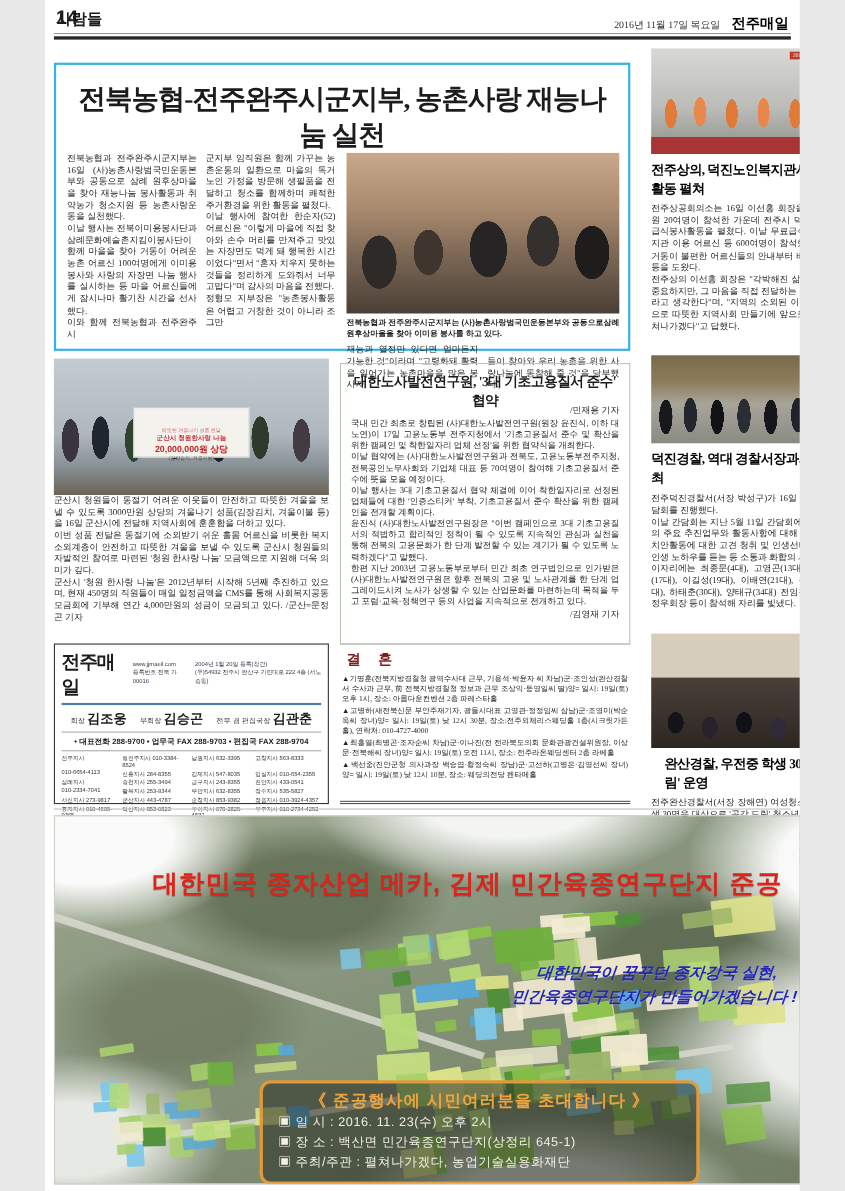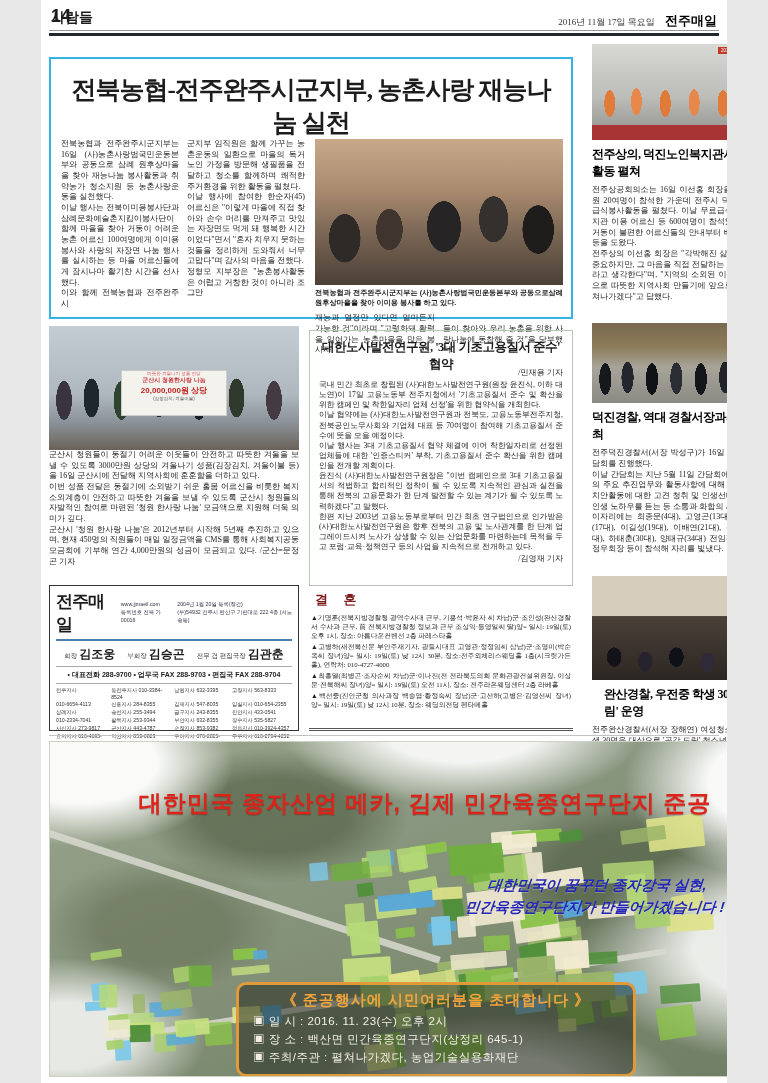--- a/index.html
+++ b/index.html
@@ -80,21 +80,21 @@
     background:
       radial-gradient(13px 32px at 6% 60%,#3a3440 0 60%,transparent 61%),
       radial-gradient(13px 32px at 17% 58%,#1e2630 0 60%,transparent 61%),
       radial-gradient(13px 32px at 29% 60%,#2e4430 0 60%,transparent 61%),
       radial-gradient(13px 32px at 44% 58%,#232a36 0 60%,transparent 61%),
       radial-gradient(13px 32px at 60% 60%,#1c2028 0 60%,transparent 61%),
       radial-gradient(13px 32px at 75% 58%,#303a2c 0 60%,transparent 61%),
       radial-gradient(13px 32px at 90% 60%,#443a42 0 60%,transparent 61%),
       linear-gradient(180deg,#c2ccd2 0%,#aeb8be 55%,#8a9298 78%,#6a6258 100%);}
   .gs-sign{position:absolute;left:72px;top:44px;width:106px;height:46px;background:#f4f2ec;border:1px solid #ccc;
-           text-align:center;font-family:"Liberation Sans",sans-serif;padding-top:0;box-sizing:border-box;}
+           text-align:center;font-family:"Liberation Sans",sans-serif;padding-top:18px;box-sizing:border-box;}
   .gs-sign .l1{font-size:4.5px;color:#d4606a;}
   .gs-sign .l2{font-size:6px;color:#c2323c;font-weight:bold;}
   .gs-sign .l3{font-size:8px;color:#c01f1f;font-weight:900;}
   .gs-sign .l4{font-size:4.5px;color:#555;}
   
   .nosa{position:absolute;left:268px;top:330px;width:264px;height:256px;border:1px solid #b7c9b2;box-sizing:border-box;padding:8px 9px;overflow:hidden;}
   .nosa-title{text-align:center;font-size:12.5px;font-weight:bold;letter-spacing:-0.5px;margin-bottom:7px;}
   .nosa .body-txt{font-size:7.8px;line-height:1.3;}
   
   .press{position:absolute;left:8px;top:585px;width:250px;height:146px;border:1px solid #333;box-sizing:border-box;
@@ -164,21 +164,21 @@
   <div class="hdr-rule2"></div>
 
   <div class="lead">
     <div class="lead-title">전북농협-전주완주시군지부, 농촌사랑 재능나눔 실천</div>
     <div class="lead-flex">
       <div class="lead-cols">
         <div class="c body-txt">전북농협과 전주완주시군지부는 16일 (사)농촌사랑범국민운동본부와 공동으로 삼례 원후상마을을 찾아 재능나눔 봉사활동과 취약농가 청소지원 등 농촌사랑운동을 실천했다.
 이날 행사는 전북이미용봉사단과 삼례문화예술촌지킴이봉사단이 함께 마을을 찾아 거동이 어려운 농촌 어르신 100여명에게 이미용 봉사와 사랑의 자장면 나눔 행사를 실시하는 등 마을 어르신들에게 잠시나마 활기찬 시간을 선사했다.
 이와 함께 전북농협과 전주완주시</div>
         <div class="c body-txt">군지부 임직원은 함께 가꾸는 농촌운동의 일환으로 마을의 독거노인 가정을 방문해 생필품을 전달하고 청소를 함께하며 쾌적한 주거환경을 위한 활동을 펼쳤다.
-이날 행사에 참여한 한순자(45) 어르신은 "이렇게 마을에 직접 찾아와 손수 머리를 만져주고 맛있는 자장면도 먹게 돼 행복한 시간이었다"면서 "혼자 치우지 못하는 것들을 정리하게 도와줘서 너무 고맙다"며 감사의 마음을 전했다.
+이날 행사에 참여한 한순자(52) 어르신은 "이렇게 마을에 직접 찾아와 손수 머리를 만져주고 맛있는 자장면도 먹게 돼 행복한 시간이었다"면서 "혼자 치우지 못하는 것들을 정리하게 도와줘서 너무 고맙다"며 감사의 마음을 전했다.
 정형모 지부장은 "농촌봉사활동은 어렵고 거창한 것이 아니라 조그만</div>
       </div>
       <div class="lead-right">
         <div class="photo photo-lead"></div>
         <div class="lead-caption">전북농협과 전주완주시군지부는 (사)농촌사랑범국민운동본부와 공동으로삼례 원후상마을을 찾아 이미용 봉사를 하고 있다.</div>
         <div class="lead-cols2">
           <div class="c body-txt">재능과 열정만 있다면 얼마든지 가능한 것"이라며 "고령화돼 활력을 잃어가는 농촌마을을 많은 봉사자</div>
           <div class="c body-txt">
             <span>들이 찾아와 우리 농촌을 위한 사랑나눔에 동참해 줄 것"을 당부했다.</span><br>
             <span class="byline" style="display:block">/민재용 기자</span>

